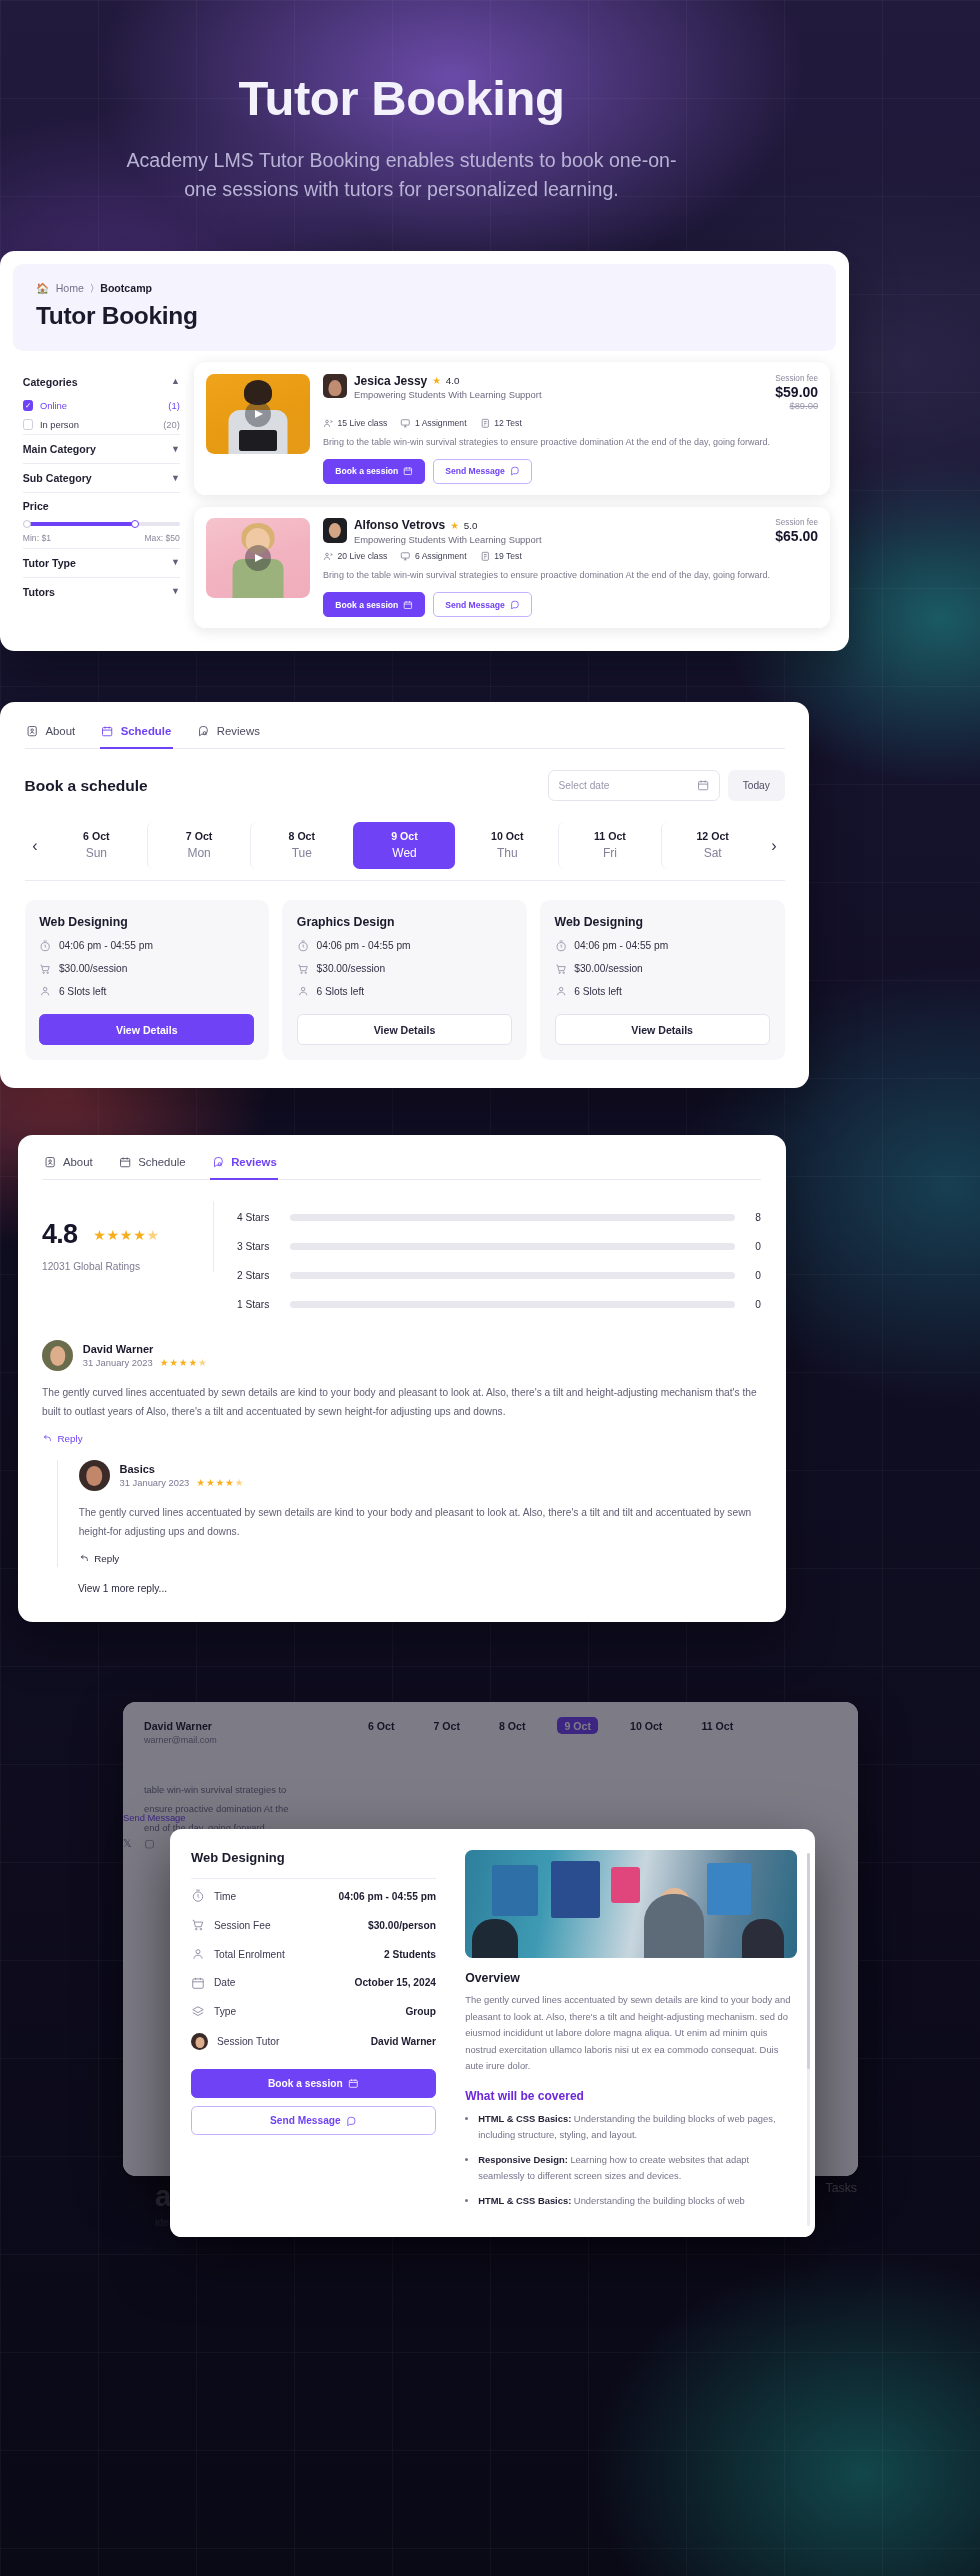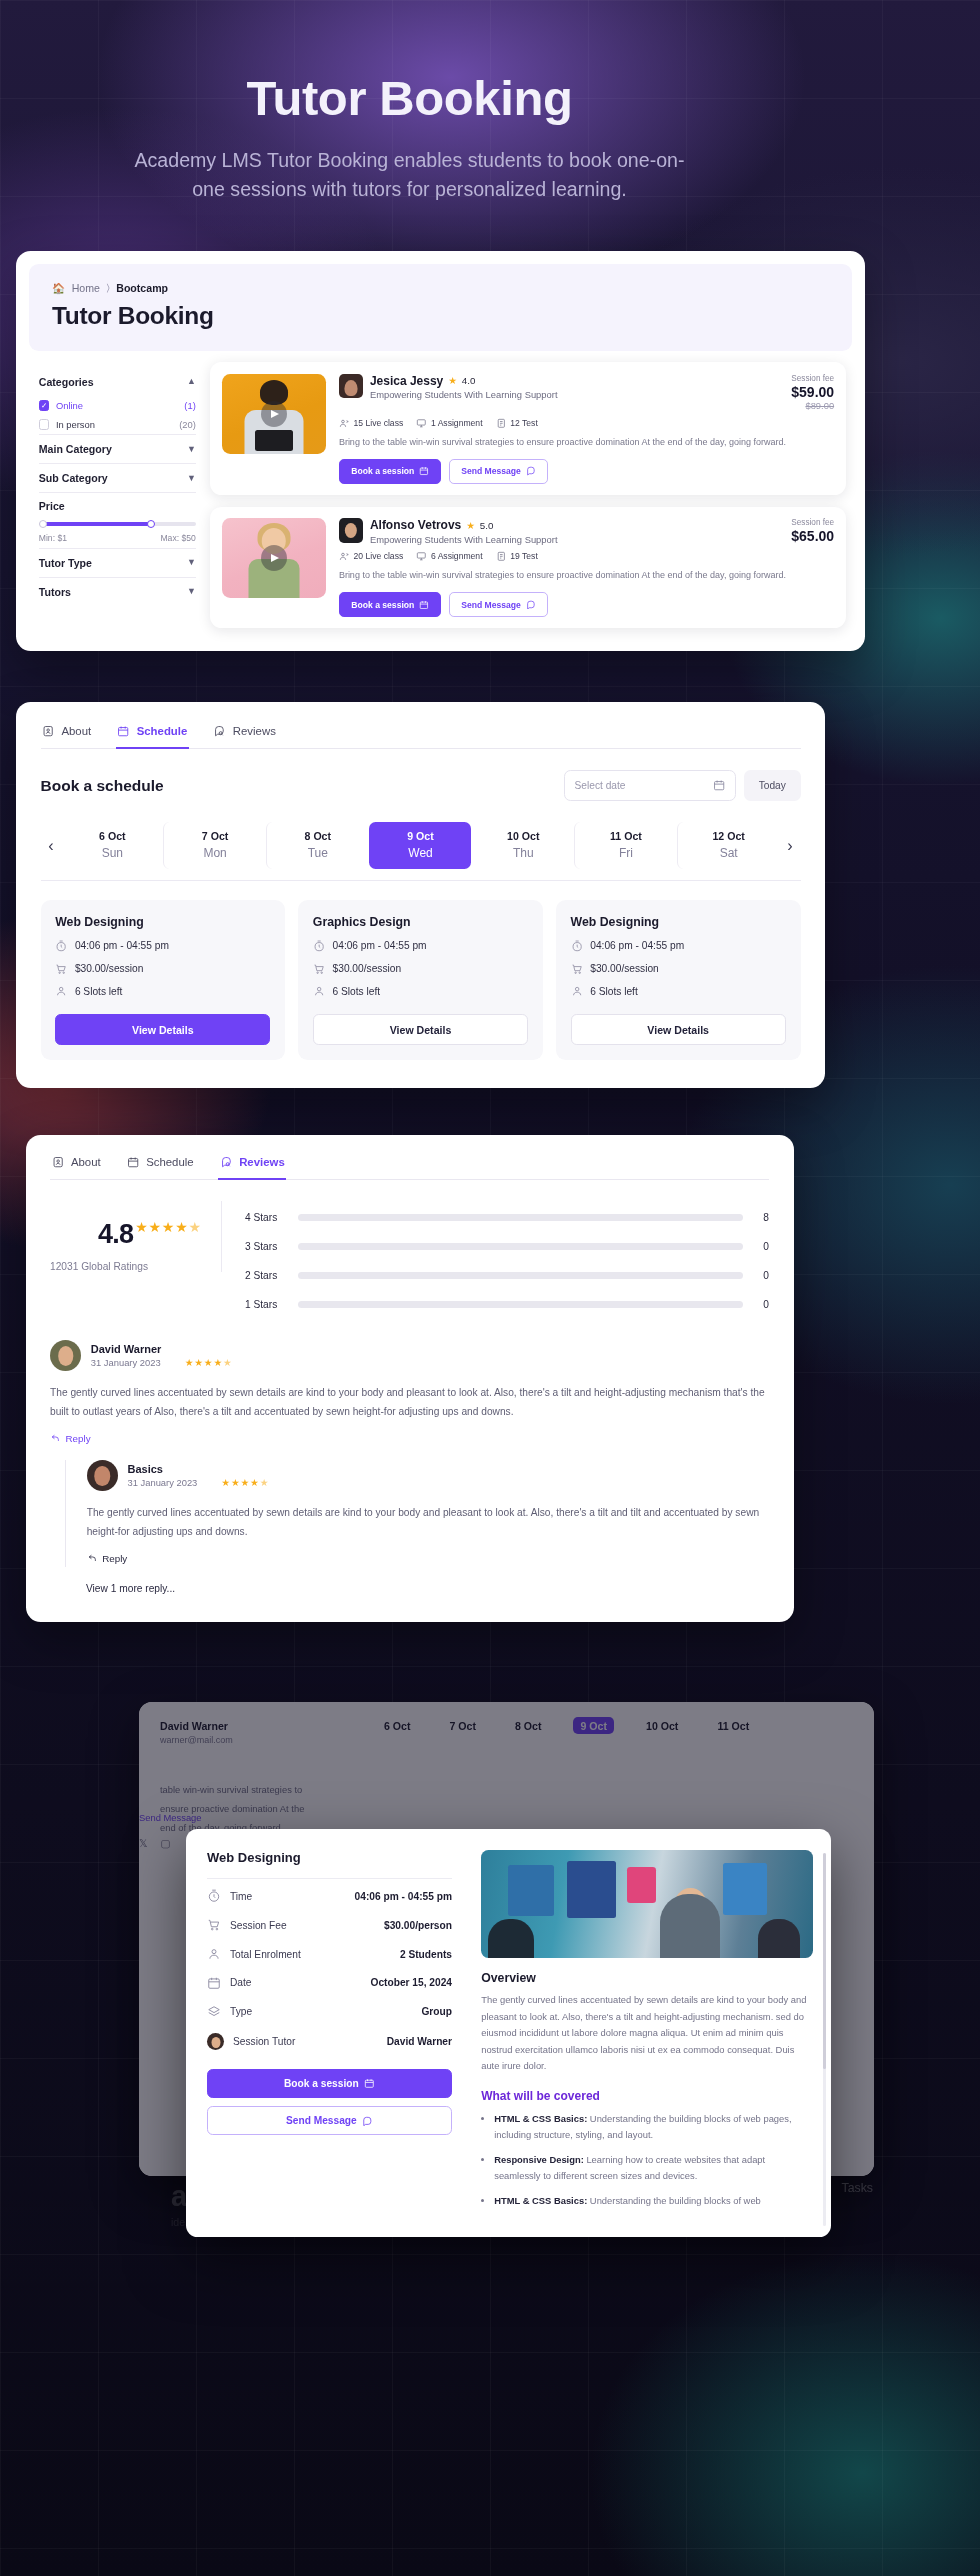--- a/index.html
+++ b/index.html
@@ -28,21 +28,21 @@
     z-index: 0;
   }
   .bg-grid {
     position: absolute; inset: 0;
     background-image:
       linear-gradient(to right, rgba(255,255,255,.035) 0.8px, transparent 0.8px),
       linear-gradient(to bottom, rgba(255,255,255,.035) 0.8px, transparent 0.8px);
     background-size: 98px 98px;
     z-index: 1;
   }
-  .page { position: relative; z-index: 2; width: 803px; padding-left: 16px; }
+  .page { position: relative; z-index: 2; width: 803px; }
 
   
   .hero { padding: 72px 0 38px; text-align: center; }
   .hero h1 {
     font-size: 49px; font-weight: 700; color: #f3f1fb;
     letter-spacing: -0.4px; line-height: 1.08;
   }
   .hero p {
     margin: 21px auto 0; max-width: 572px;
     font-size: 19.6px; line-height: 1.5; font-weight: 400;
@@ -205,40 +205,40 @@
     display: flex; align-items: center; justify-content: center;
     font-size: 10.6px; font-weight: 600; cursor: pointer;
   }
   .sbtn.pri { background: #6f42f5; color: #fff; border: 0.8px solid #6f42f5; }
   .sbtn.sec { background: #fff; color: #23223a; border: 0.8px solid #e4e2ec; }
 
   
   .sec3 { width: 768px; margin-top: 47px; padding: 19.6px 24.5px 28px; }
   .rev-top { display: flex; gap: 23px; margin-top: 21px; align-items: flex-start; }
   .rev-score { width: 172px; flex: 0 0 172px; text-align: left; padding-top: 18px; border-right: 0.8px solid #ebe9f2; }
-  .rev-score .line1 { display: flex; gap: 2px; margin-left: 48px; }
+  .rev-score .line1 { display: flex; align-items: center; gap: 16px; }
   .rev-score .num { font-size: 27px; font-weight: 700; color: #16152a; letter-spacing: -0.8px; }
   .rev-score .stars { font-size: 14px; color: #f8ae1a; letter-spacing: 0.8px; }
   .rev-score .sub { margin-top: 10.6px; font-size: 10.2px; color: #7d7b92; }
   .rev-bars { flex: 1; padding-top: 1.6px; }
   .rbar { display: flex; align-items: center; gap: 11.4px; height: 29px; }
   .rbar .lb { width: 42px; font-size: 10.2px; color: #2b2a3e; }
   .rbar .track { flex: 1; height: 6.5px; background: #e8e7ee; border-radius: 4.1px; overflow: hidden; }
   .rbar .trackfill { height: 100%; background: #6f42f5; border-radius: 4.1px; }
   .rbar .cnt { width: 14.7px; text-align: right; font-size: 10.2px; color: #2b2a3e; }
 
   .review { margin-top: 21px; }
   .rhead { display: flex; align-items: center; gap: 9.8px; }
   .ravatar { width: 31px; height: 31px; border-radius: 50%; flex: 0 0 31px; overflow: hidden; position: relative; }
   .ravatar.rv1 { background: #6b6c4c; }
   .ravatar.rv1::after { content:""; position:absolute; left:50%; top:6.5px; transform:translateX(-50%); width:15.5px; height:19.6px; border-radius:50%; background:#ddae8b; }
   .ravatar.rv2 { background: #3a2b28; }
   .ravatar.rv2::after { content:""; position:absolute; left:50%; top:6.5px; transform:translateX(-50%); width:15.5px; height:19.6px; border-radius:50%; background:#c2866a; }
   .rname { font-size: 11px; font-weight: 700; color: #1a192c; }
-  .rdate-row { display: flex; align-items: flex-end; gap: 24px; margin-top: 2.5px; }
+  .rdate-row { display: flex; align-items: flex-end; gap: 7px; margin-top: 2.5px; }
   .rdate { font-size: 9.4px; color: #7b7991; }
   .rstars { color: #f8ae1a; font-size: 9.8px; letter-spacing: 0.8px; }
   .rtext { margin-top: 13px; font-size: 10.2px; line-height: 1.85; color: #5f5e74; }
   .reply-link { display: inline-flex; align-items: center; gap: 4.9px; margin-top: 11.4px; font-size: 9.8px; color: #6f42f5; cursor: pointer; }
   .nested { margin-top: 13px; margin-left: 14.7px; padding-left: 21px; border-left: 0.8px solid #e9e7f0; }
   .viewmore { margin-top: 16.3px; margin-left: 36px; font-size: 10.2px; color: #2a2940; cursor: pointer; }
 
   
   .sec4 { position: relative; width: 980px; margin-top: 47px; height: 572px; }
   .dim-layer {

